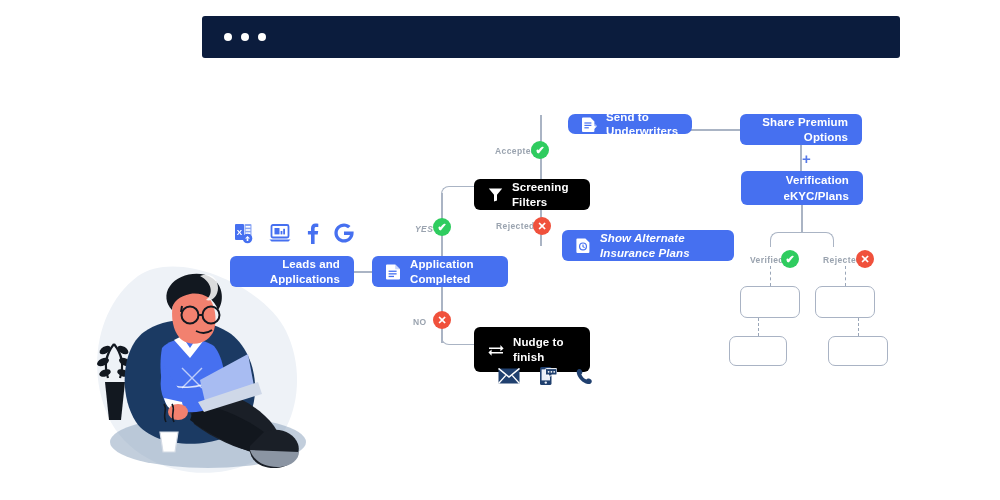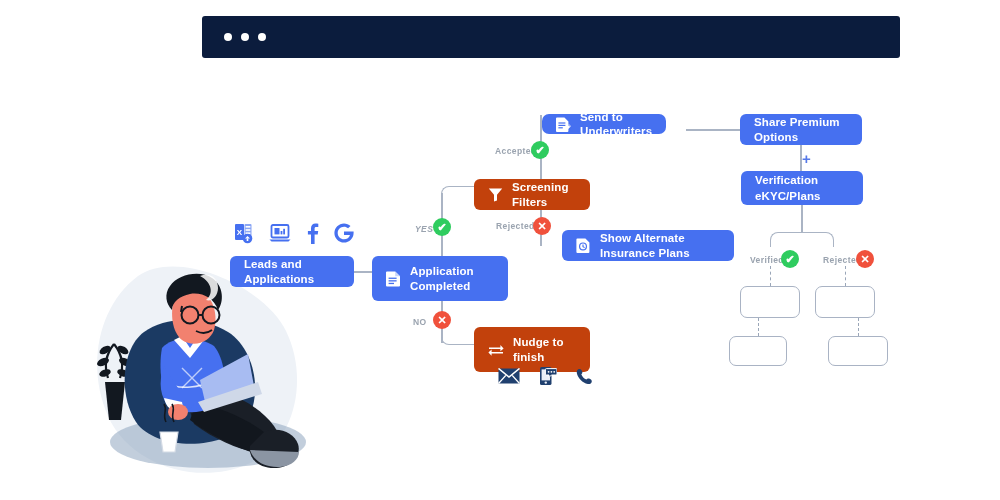--- a/index.html
+++ b/index.html
@@ -22,22 +22,22 @@
 
   
   .node{
     position:absolute;box-sizing:border-box;
     border-radius:6px;display:flex;align-items:center;
     color:#ffffff;font-size:11.5px;font-weight:bold;
     letter-spacing:.1px;padding:0 14px;gap:9px;
     line-height:1.25;
   }
   .node.blue{background:#4670f0;}
-  .node.navy{background:#c2410c;}
-  .node.center{justify-content:center;text-align:left;}
+  .node.navy{background:#000000;}
+  .node.center{justify-content:center;text-align:right;}
   .node .ic{flex:0 0 auto;display:flex;align-items:center;justify-content:center;}
 
   
   .ln{position:absolute;background:#aab4c4;}
   .lnv{width:1.5px;}
   .lnh{height:1.5px;}
   .elbow{position:absolute;border-color:#aab4c4;border-style:solid;border-width:0;}
 
   .dash-v{position:absolute;width:0;border-left:1.5px dashed #9aa6b8;}
 
@@ -208,21 +208,21 @@
   <div class="elabel" style="left:750px;top:255px;">Verified</div>
   <div class="badge ok" style="left:781px;top:250px;">✔</div>
 
   <div class="elabel" style="left:823px;top:255px;">Rejected</div>
   <div class="badge no" style="left:856px;top:250px;">✕</div>
 
   <div class="node blue center" style="left:224px;top:256px;width:124px;height:31px;margin-left:6px;">
     <span>Leads and Applications</span>
   </div>
 
-  <div class="node blue" style="left:372px;top:256px;width:136px;height:45px;">
+  <div class="node blue" style="left:372px;top:256px;width:136px;height:31px;">
     <span class="ic">
       <svg width="15" height="17" viewBox="0 0 15 17">
         <path d="M1 1.5 h8.2 L14 6.2 V15.5 a1 1 0 0 1-1 1 H1 a1 1 0 0 1-1-1 V2.5 a1 1 0 0 1 1-1 Z" fill="#ffffff"></path>
         <path d="M9.2 1.5 L14 6.2 H9.2 Z" fill="#c9d6fb"></path>
         <g fill="#4670f0">
             <rect x="2.6" y="7.6" width="8" height="1.3"></rect>
             <rect x="2.6" y="10.2" width="8" height="1.3"></rect>
             <rect x="2.6" y="12.8" width="5.4" height="1.3"></rect>
           </g>
       </svg>
@@ -232,41 +232,41 @@
 
   <div class="node navy" style="left:474px;top:179px;width:116px;height:31px;">
     <span class="ic">
       <svg width="15" height="15" viewBox="0 0 15 15">
         <path d="M0.8 1.6 H14.2 L9 7.8 V13.4 L6 14.6 V7.8 Z" fill="#ffffff"></path>
       </svg>
     </span>
     <span>Screening Filters</span>
   </div>
 
-  <div class="node blue" style="left:542px;top:114px;width:124px;height:20px;border-radius:7px;">
+  <div class="node blue" style="left:568px;top:114px;width:124px;height:20px;border-radius:7px;">
     <span class="ic">
       <svg width="15" height="17" viewBox="0 0 15 17">
         <path d="M1 1.5 h7.4 L12.4 5.6 V15 a1 1 0 0 1-1 1 H1 a1 1 0 0 1-1-1 V2.5 a1 1 0 0 1 1-1 Z" fill="#ffffff"></path>
         <g fill="#4670f0">
             <rect x="2.4" y="6.4" width="7" height="1.2"></rect>
             <rect x="2.4" y="8.8" width="7" height="1.2"></rect>
             <rect x="2.4" y="11.2" width="4.4" height="1.2"></rect>
           </g>
         <path d="M8.6 12.6 L13 8.2 L15 10.2 L10.6 14.6 L7.9 15.3 Z" fill="#ffffff"></path>
         <path d="M12.7 9.1 L14.1 10.5" stroke="#4670f0" stroke-width="1"></path>
       </svg>
     </span>
     <span>Send to Underwriters</span>
   </div>
 
   <div class="node blue center" style="left:740px;top:114px;width:122px;height:31px;">
     <span>Share Premium Options</span>
   </div>
 
-  <div class="node blue" style="left:562px;top:230px;width:172px;height:31px;">
+  <div class="node blue" style="left:562px;top:230px;width:172px;height:31px;font-style:italic;">
     <span class="ic">
       <svg width="15" height="17" viewBox="0 0 15 17">
         <path d="M1.4 1.5 h8 L13.4 5.6 V15 a1 1 0 0 1-1 1 H1.4 a1 1 0 0 1-1-1 V2.5 a1 1 0 0 1 1-1 Z" fill="#ffffff"></path>
         <circle cx="7" cy="9.4" r="4" fill="#4670f0"></circle>
         <circle cx="7" cy="9.4" r="2.8" fill="#ffffff"></circle>
         <path d="M7 7.4 V9.6 L8.6 10.6" stroke="#4670f0" stroke-width="1.1" fill="none"></path>
       </svg>
     </span>
     <span>Show Alternate Insurance Plans</span>
   </div>

